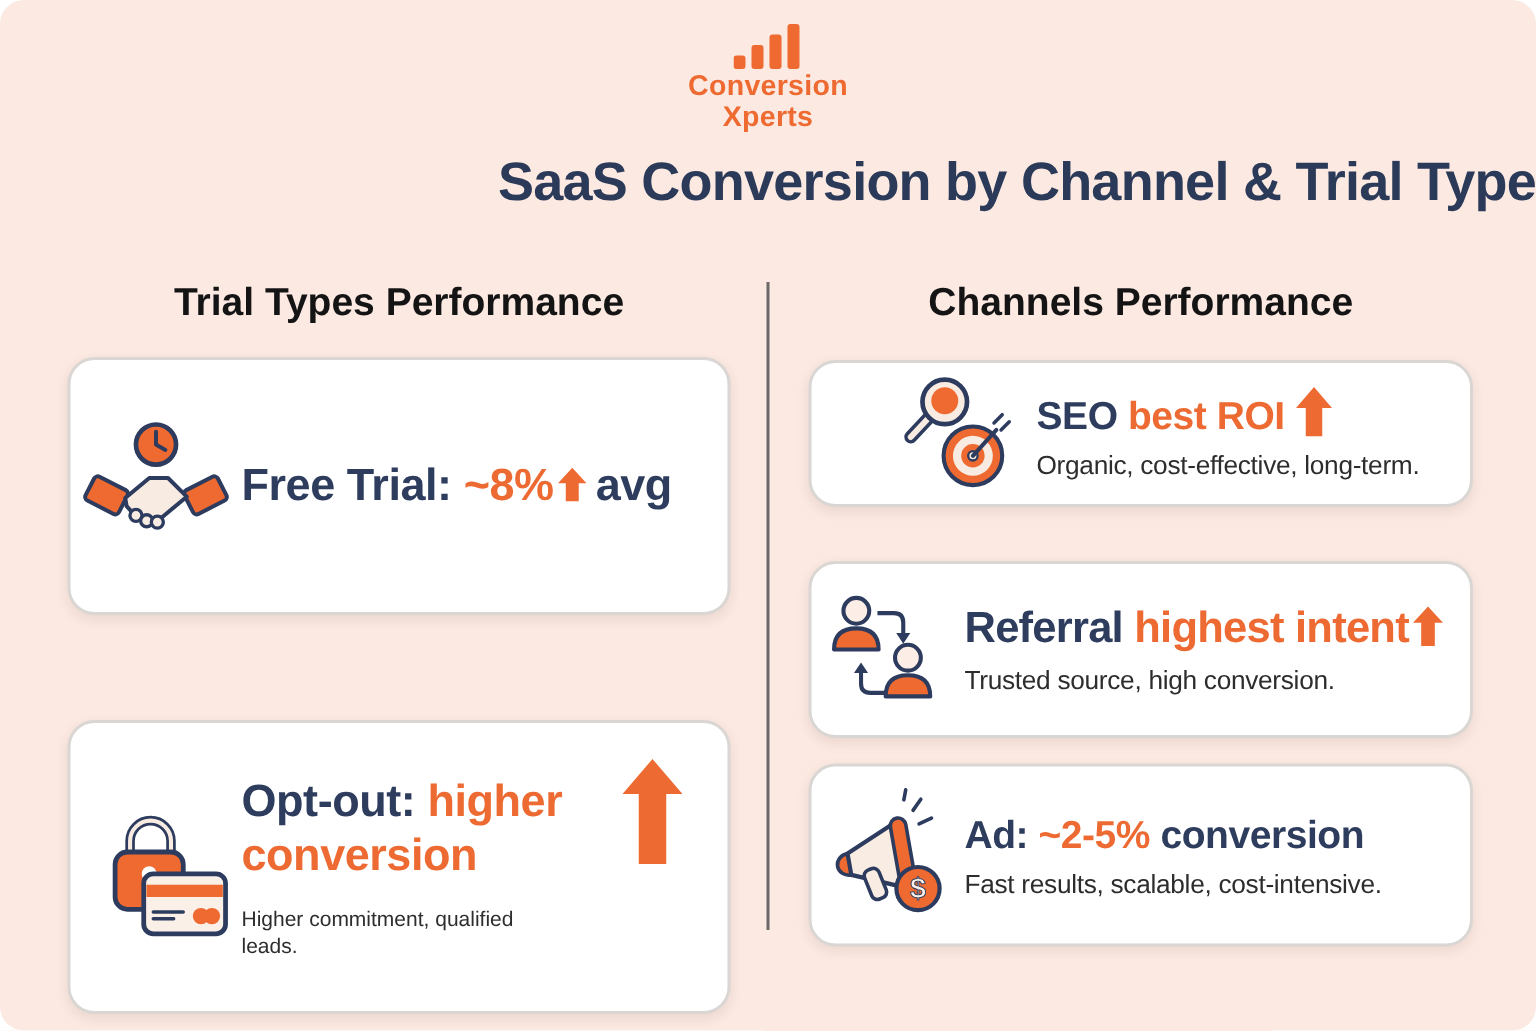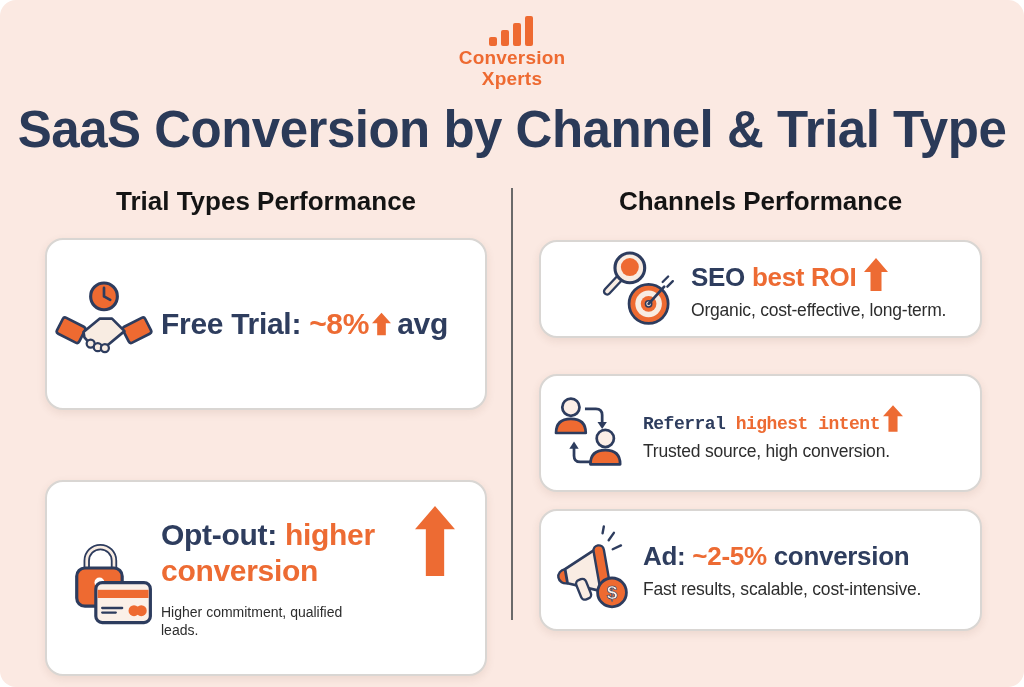--- a/index.html
+++ b/index.html
@@ -7,22 +7,22 @@
     position:relative;width:1024px;height:687px;
     background:#fbe9e2;border-radius:16px;overflow:hidden;
     font-family:"Liberation Sans", sans-serif;
   }
   
   .logo{position:absolute;top:16px;left:0;width:100%;text-align:center;}
   .logo svg{display:block;margin:0 auto 2px auto;}
   .logo-text{color:#ee6a31;font-weight:800;font-size:19px;line-height:1.1;letter-spacing:.2px;}
   
   .page-title{
-    position:absolute;top:100px;left:0;width:100%;text-align:center;
-    font-size:51px;font-weight:800;color:#2b3a58;letter-spacing:-.5px;
+    position:absolute;top:100px;left:0;width:100%;text-align:right;
+    font-size:36px;font-weight:800;color:#2b3a58;letter-spacing:-.5px;
   }
   
   .col-header{position:absolute;top:186px;text-align:center;font-size:26px;font-weight:700;color:#141414;}
   .col-header.left{left:45px;width:442px;}
   .col-header.right{left:539px;width:443px;}
   
   .divider{position:absolute;left:511px;top:188px;width:2px;height:432px;background:#6a6a6a;}
   
   .card{
     position:absolute;background:#ffffff;border:2px solid #d9d6d3;border-radius:18px;
@@ -36,21 +36,21 @@
   .card-r3{left:539px;top:509px;width:443px;height:122px;}
   .card-icon{flex:0 0 114px;display:flex;justify-content:center;align-items:center;}
   .card-r1 .card-icon,.card-r2 .card-icon,.card-r3 .card-icon{flex:0 0 102px;}
   .card-body{flex:1;min-width:0;padding-right:8px;}
   .t-navy{color:#2e3d5e;}
   .t-orange{color:#ed6b33;}
   .card-title{font-weight:700;}
   .card-l1 .card-title{font-size:30px;white-space:nowrap;letter-spacing:-.3px;}
   .card-l2 .card-title{font-size:30px;line-height:1.22;letter-spacing:-.3px;}
   .card-r1 .card-title,.card-r3 .card-title{font-size:26px;white-space:nowrap;letter-spacing:-.3px;}
-  .card-r2 .card-title{font-size:18px;white-space:nowrap;letter-spacing:-.5px;font-family:Liberation Mono, monospace;}
+  .card-r2 .card-title{font-size:29px;white-space:nowrap;letter-spacing:-.5px;}
   .card-sub{color:#2d2d2d;}
   .card-l1 .card-sub{font-size:20px;line-height:1.3;margin-top:8px;max-width:272px;}
   .card-l2 .card-sub{font-size:14px;line-height:1.3;margin-top:13px;max-width:218px;}
   .card-r1 .card-sub,.card-r2 .card-sub,.card-r3 .card-sub{font-size:17.5px;margin-top:7px;white-space:nowrap;letter-spacing:-.2px;}
   
   .arr{vertical-align:baseline;}
   .arr-inline-sm{width:19px;height:26px;margin:0 4px 0 3px;vertical-align:-3px;}
   .arr-inline-md{width:24px;height:33px;margin-left:8px;vertical-align:-5px;}
   .arr-inline-xs{width:20px;height:29px;margin-left:3px;vertical-align:-4px;}
   .avg-gap{margin-left:2px;}

